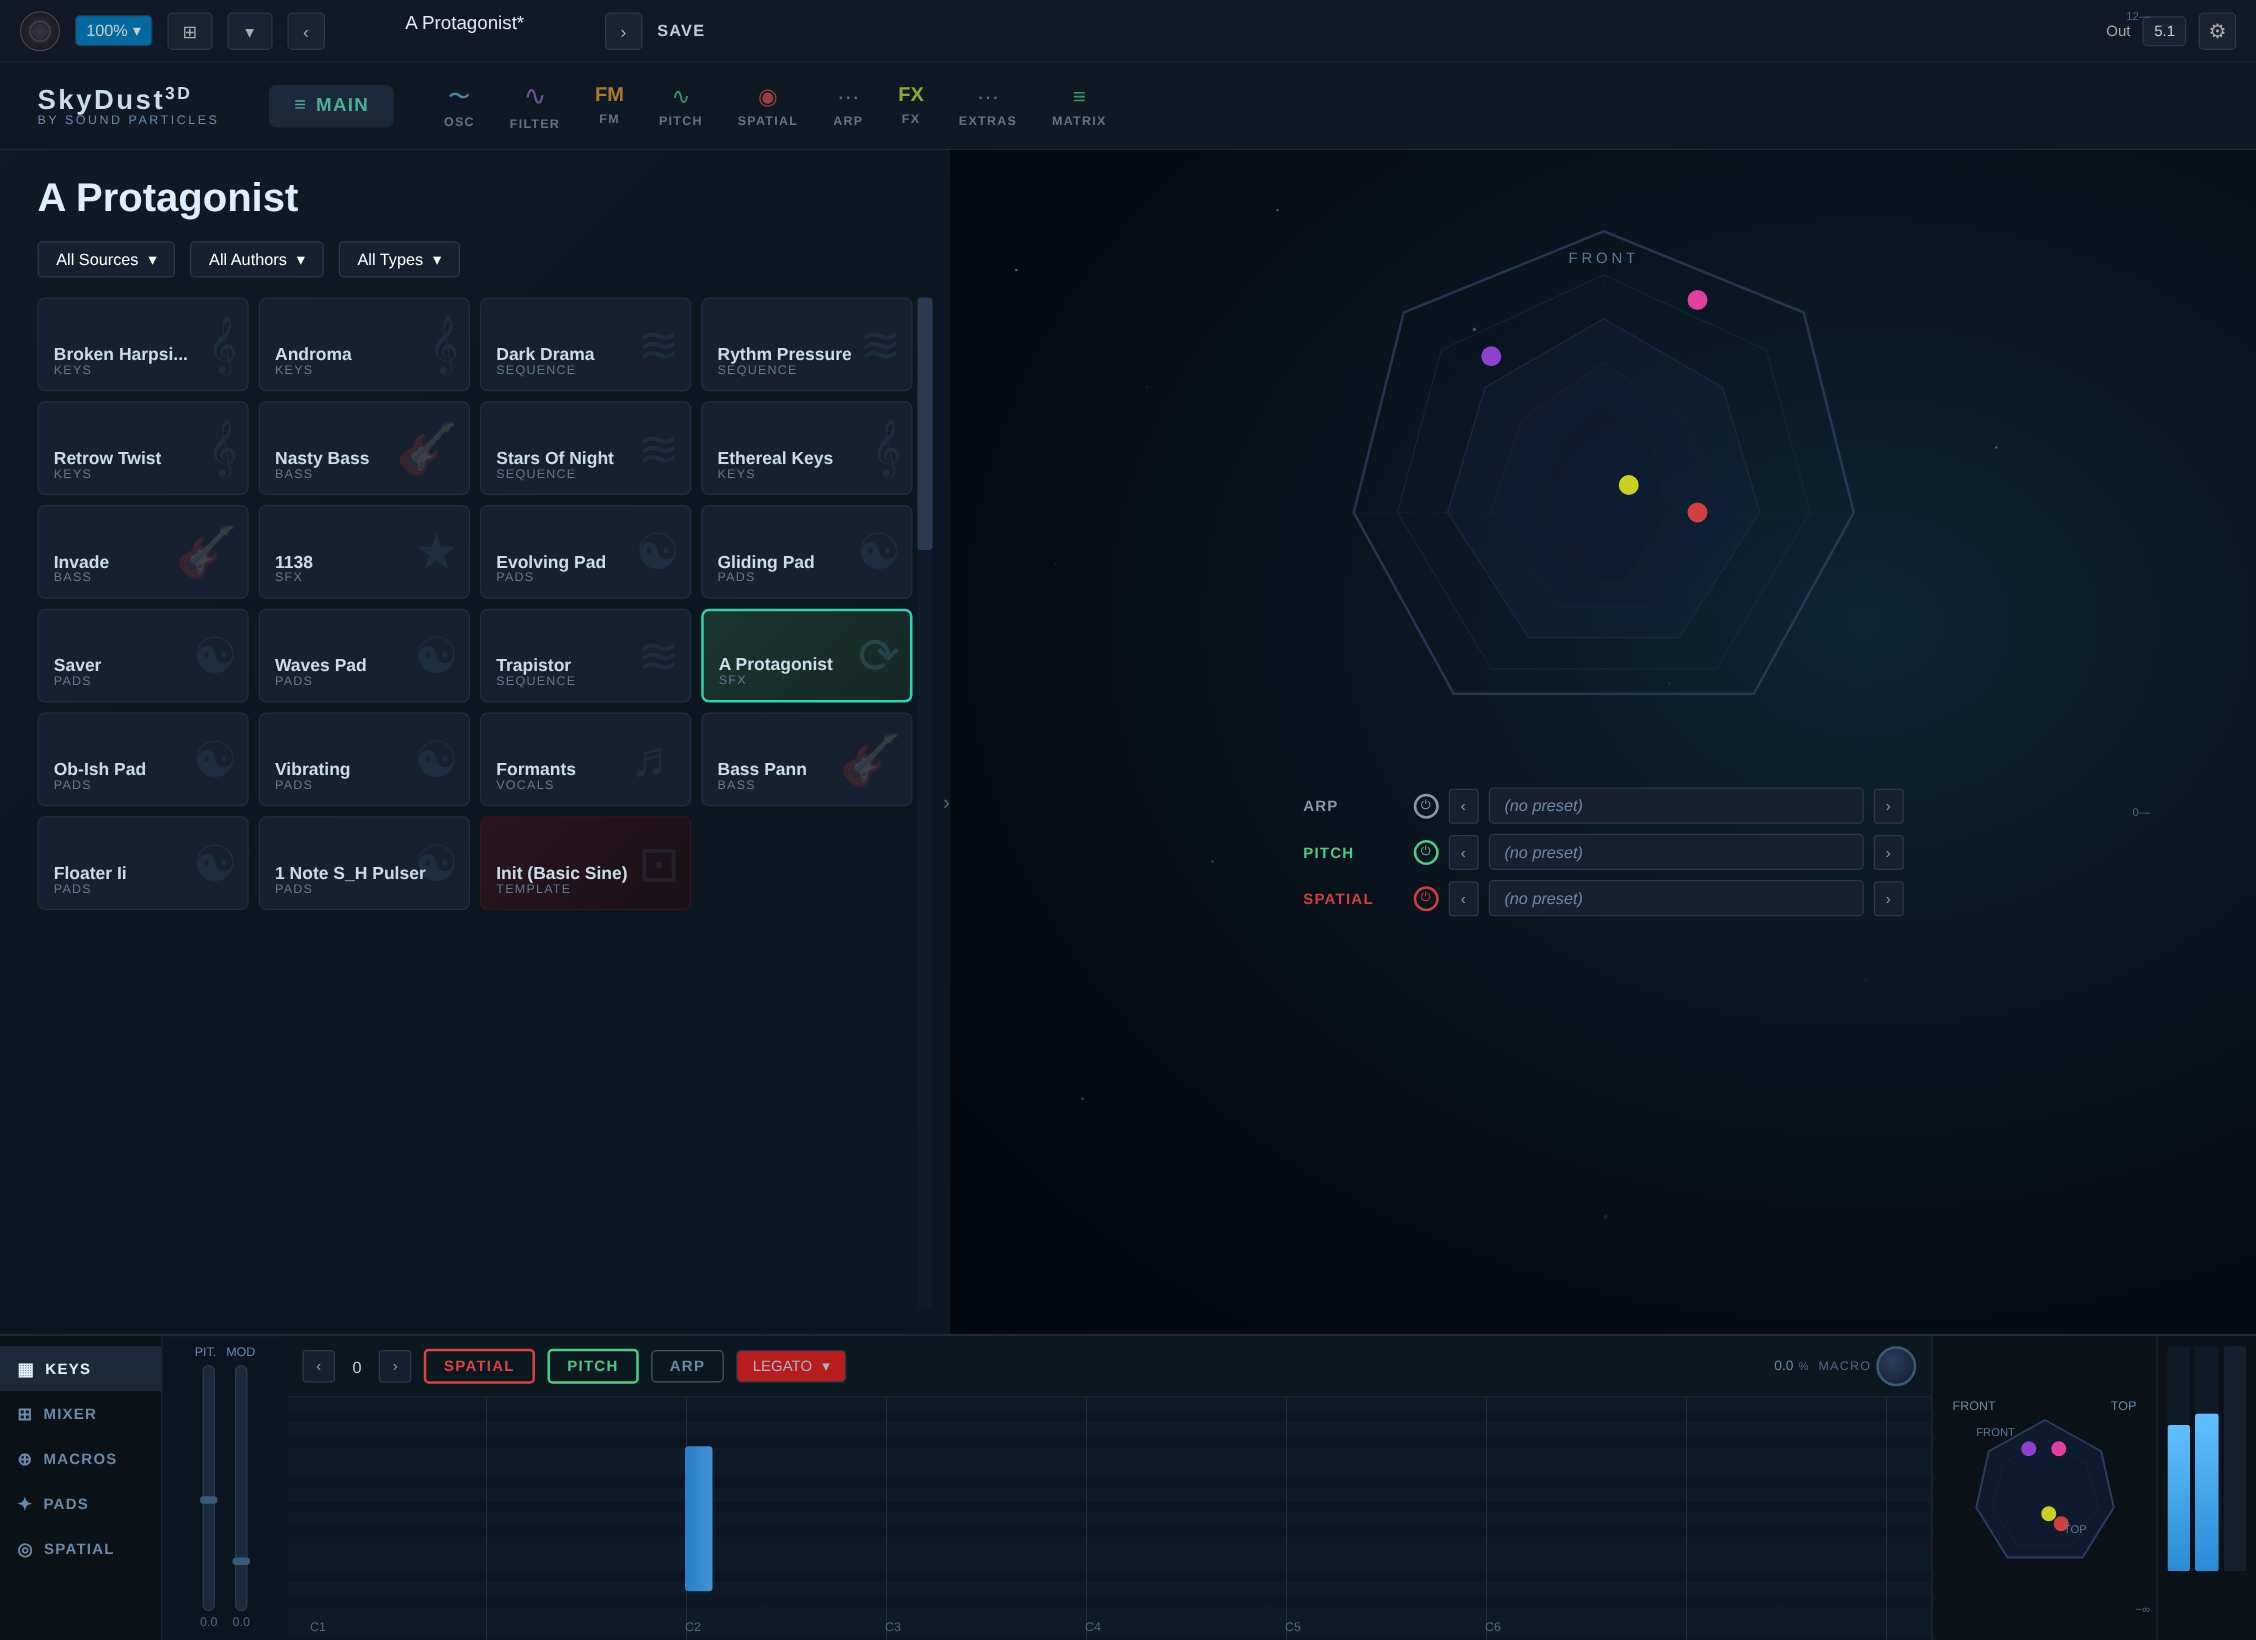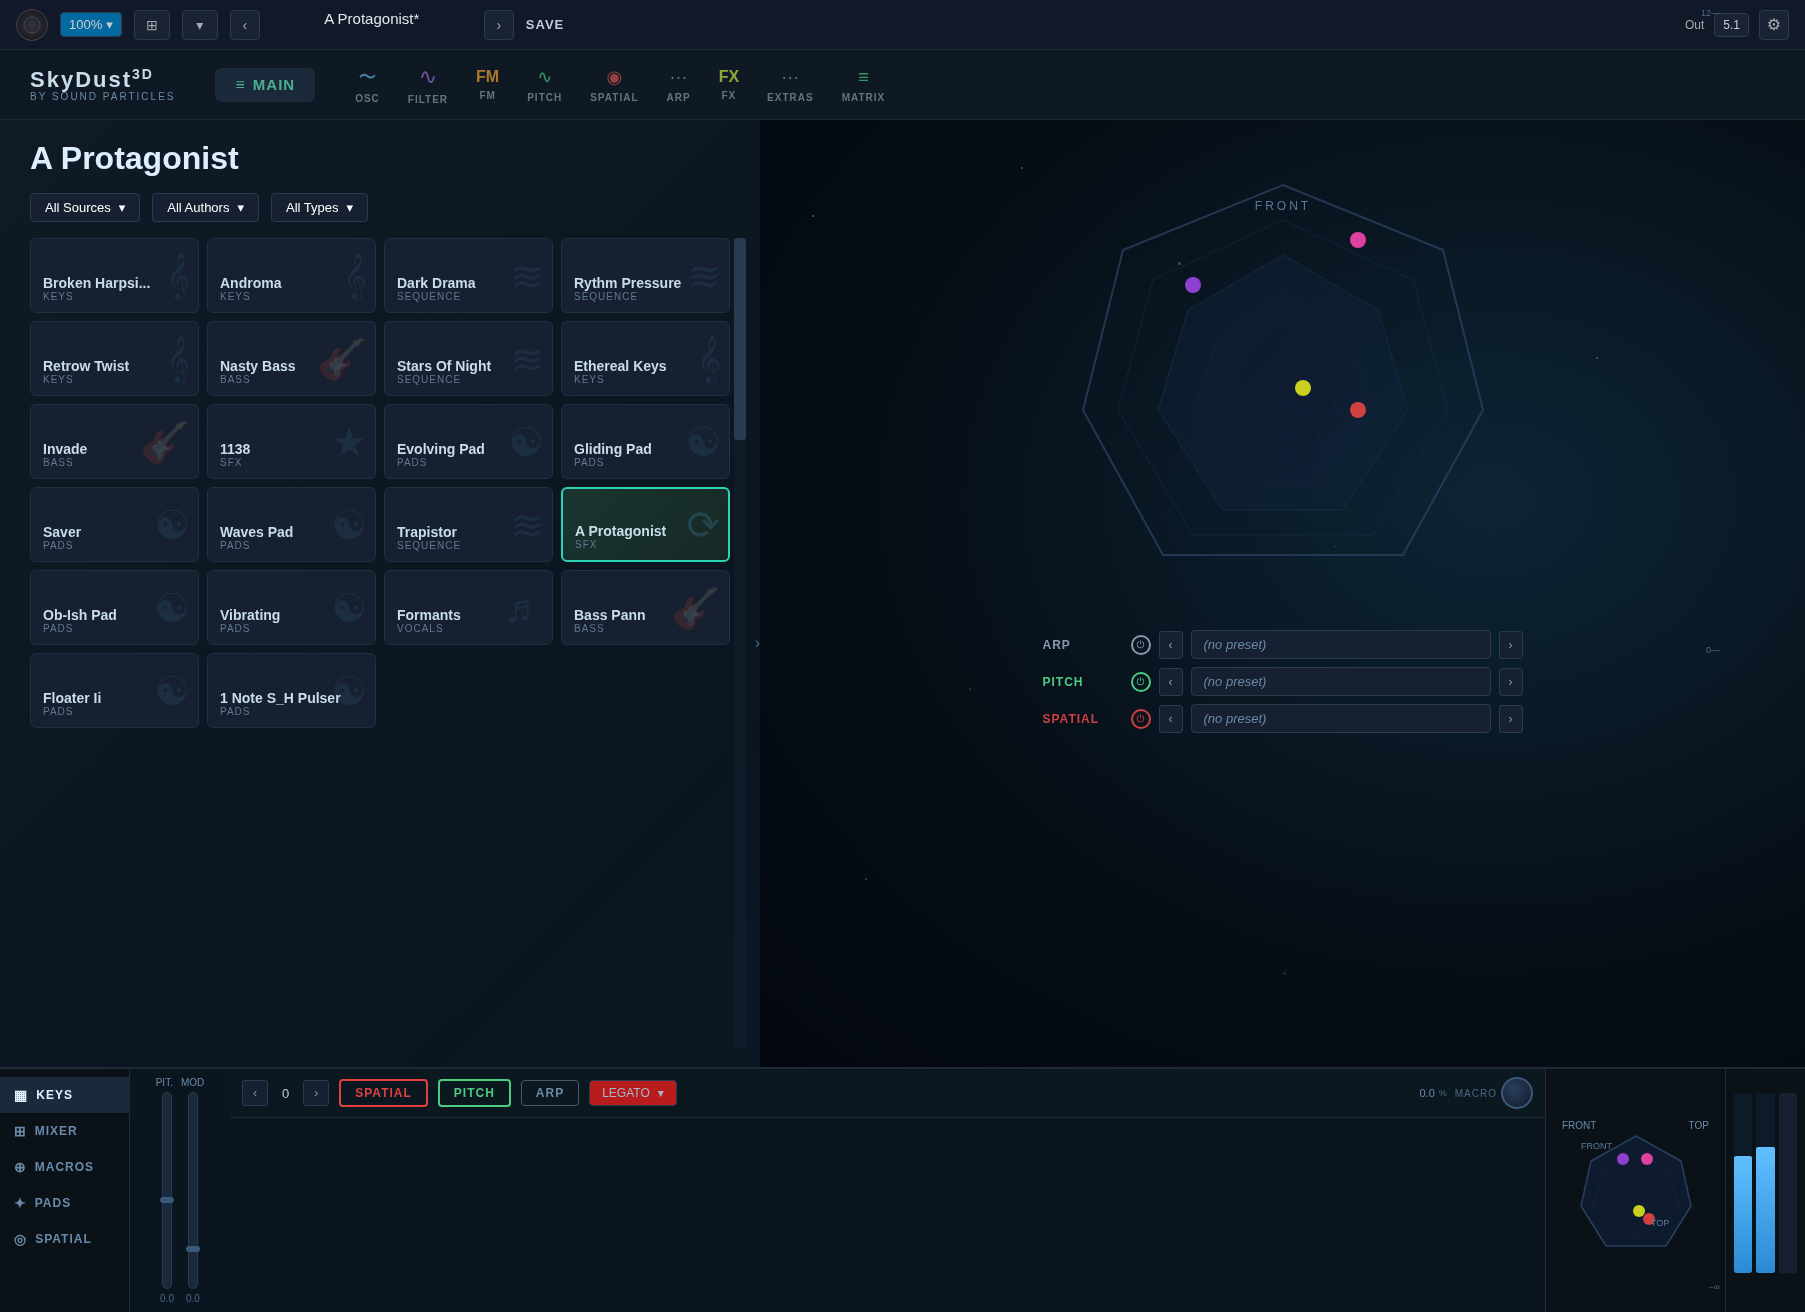--- a/index.html
+++ b/index.html
@@ -352,21 +352,21 @@
     .spatial-mini-hex {
       width: 130px; height: 130px;
       position: relative;
     }
 
     
     .vu-meters {
       width: 80px;
       background: #0a1218;
       border-left: 1px solid #1e2a38;
-      display: flex; align-items: center; gap: 4px;
+      display: flex; align-items: flex-start; gap: 4px;
       padding: 8px 8px 20px;
     }
     .vu-meter {
       flex: 1; background: #0d1a28; border-radius: 2px;
       position: relative; overflow: hidden;
     }
     .vu-fill {
       position: absolute; bottom: 0; left: 0; right: 0;
       background: linear-gradient(to top, #2a8ad4, #60c0ff);
       border-radius: 2px;
@@ -611,20 +611,25 @@
         <div class="preset-card">
           <div class="preset-card-bg">☯</div>
           <div class="preset-card-name">Floater Ii</div>
           <div class="preset-card-type">PADS</div>
         </div>
         <div class="preset-card">
           <div class="preset-card-bg">☯</div>
           <div class="preset-card-name">1 Note S_H Pulser</div>
           <div class="preset-card-type">PADS</div>
         </div>
+        <div class="preset-card template">
+          <div class="preset-card-bg">⊡</div>
+          <div class="preset-card-name">Init (Basic Sine)</div>
+          <div class="preset-card-type">TEMPLATE</div>
+        </div>
       </div>
 
       <div style="position:absolute;right:-16px;top:0;bottom:0;width:12px;background:#111a28;border-radius:3px;">
         <div style="width:12px;height:25%;background:#2a3a50;border-radius:3px;margin-top:0;"></div>
       </div>
       <div style="position:absolute;right:-30px;top:50%;transform:translateY(-50%);color:#4a6a8a;font-size:16px;cursor:pointer;">›</div>
     </div>
   </div>
 
   <div class="spatial-panel">
@@ -745,20 +750,59 @@
       </div>
       <div class="macro-display">
         <span class="macro-val">0.0</span>
         <span class="macro-pct">%</span>
         <br>
         <span class="macro-label">MACRO</span>
         <div class="macro-knob"></div>
       </div>
     </div>
 
+    <div class="piano-roll-area">
+      <div style="position:relative;height:100%;">
+
+        <div style="position:absolute;top:0;left:0;right:0;bottom:0;
+          background: repeating-linear-gradient(
+            180deg,
+            transparent 0px, transparent 12px,
+            rgba(0,0,0,0.15) 12px, rgba(0,0,0,0.15) 20px,
+            transparent 20px, transparent 32px,
+            rgba(0,0,0,0.15) 32px, rgba(0,0,0,0.15) 40px,
+            transparent 40px, transparent 52px,
+            transparent 52px, transparent 64px,
+            rgba(0,0,0,0.15) 64px, rgba(0,0,0,0.15) 72px,
+            transparent 72px, transparent 84px,
+            rgba(0,0,0,0.15) 84px, rgba(0,0,0,0.15) 92px,
+            transparent 92px, transparent 104px,
+            rgba(0,0,0,0.15) 104px, rgba(0,0,0,0.15) 112px,
+            transparent 112px, transparent 128px
+          );"></div>
+
+        <div style="position:absolute;top:0;left:0;right:0;bottom:0;
+          background: repeating-linear-gradient(
+            90deg,
+            transparent 0px, transparent 159px,
+            #1e3045 159px, #1e3045 160px
+          );"></div>
+
+        <div style="position:absolute;left:318px;top:20%;width:22px;bottom:20%;
+          background:linear-gradient(to right, #2a8ad4, #4aa0e4);
+          border-radius:3px;opacity:0.9;"></div>
+
+        <div style="position:absolute;bottom:4px;left:18px;" class="octave-label">C1</div>
+        <div style="position:absolute;bottom:4px;left:318px;" class="octave-label">C2</div>
+        <div style="position:absolute;bottom:4px;left:478px;" class="octave-label">C3</div>
+        <div style="position:absolute;bottom:4px;left:638px;" class="octave-label">C4</div>
+        <div style="position:absolute;bottom:4px;left:798px;" class="octave-label">C5</div>
+        <div style="position:absolute;bottom:4px;left:958px;" class="octave-label">C6</div>
+      </div>
+    </div>
   </div>
 
   <div class="spatial-mini">
     <div class="spatial-mini-labels">
       <span>FRONT</span>
       <span>TOP</span>
     </div>
     <div class="spatial-mini-hex">
       <svg width="130" height="130" viewBox="0 0 130 130" xmlns="http://www.w3.org/2000/svg">
         <polygon points="65,5 110,30 120,75 95,115 35,115 10,75 20,30" fill="rgba(15,30,55,0.7)" stroke="#2a4060" stroke-width="1.5"></polygon>

